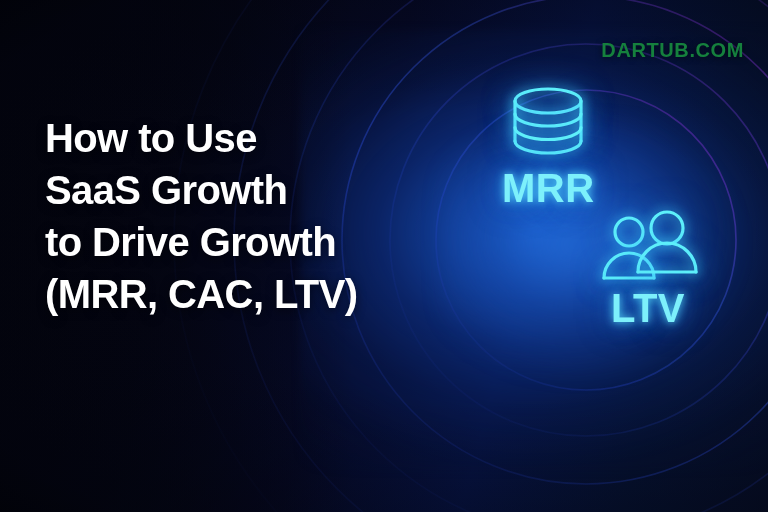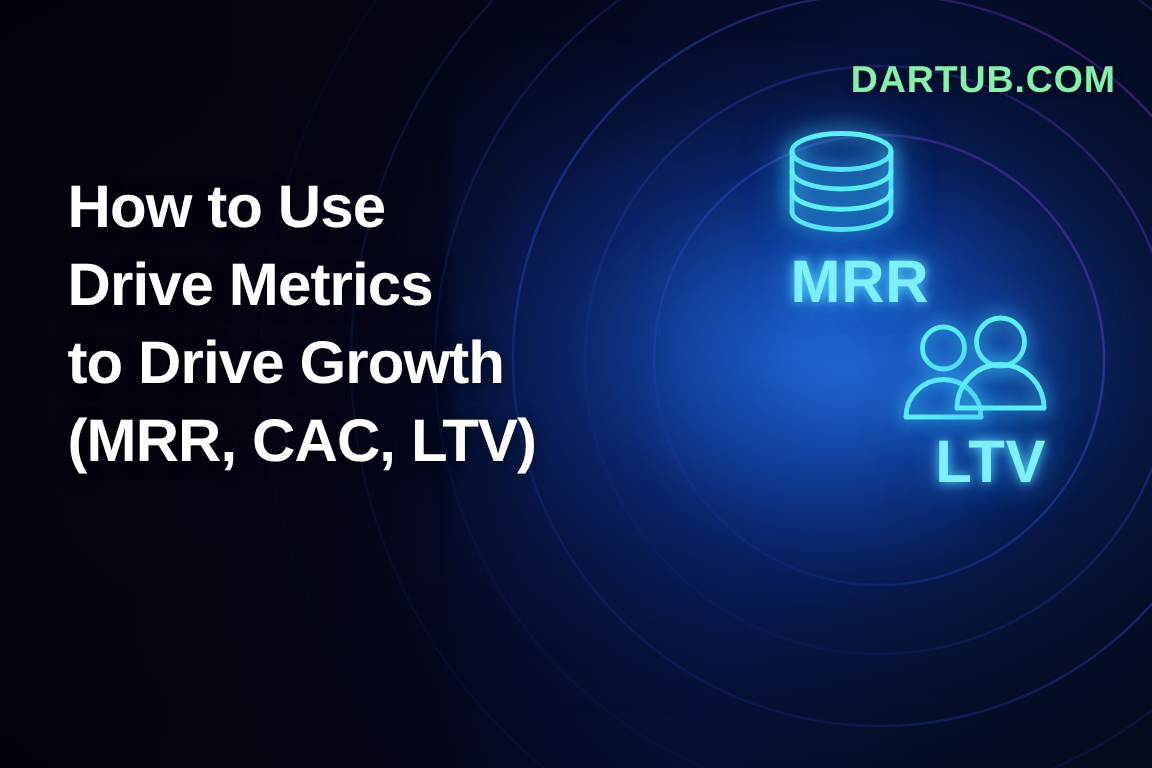--- a/index.html
+++ b/index.html
@@ -87,23 +87,23 @@
     letter-spacing: -0.6px;
     text-shadow: 0 2px 10px rgba(0,0,0,0.55);
   }
   .headline .ln { display: block; white-space: nowrap; }
 
   
   .brand {
     position: absolute;
     right: 24px;
     top: 39px;
-    color: #86efac;
+    color: #15803d;
     font-weight: bold;
-    font-size: 25px;
+    font-size: 20px;
     letter-spacing: 0.6px;
     text-shadow: 0 1px 6px rgba(0,0,0,0.6);
   }
 
   
   .metric {
     position: absolute;
     display: flex;
     flex-direction: column;
     align-items: center;
@@ -127,21 +127,20 @@
   .metric .label {
     color: #7df0fb;
     font-weight: bold;
     font-size: 40px;
     letter-spacing: 0.5px;
     line-height: 1;
     text-shadow:
        0 0 8px rgba(90,225,255,0.95),
        0 0 20px rgba(50,160,255,0.75),
        0 0 34px rgba(30,110,230,0.5);
-    margin-left: 25px;
   }
 
   #metric-mrr { left: 502px; top: 86px; }
   #metric-mrr .label { margin-top: 8px; }
 
   #metric-cac { left: 470px; top: 228px; }
   #metric-cac .label { margin-top: 4px; }
 
   #metric-ltv { left: 596px; top: 212px; }
   #metric-ltv .label { margin-top: 4px; }
@@ -180,21 +179,21 @@
       <circle cx="586" cy="240" r="412" stroke="url(#arcGrad2)" opacity="0.38"></circle>
     </g>
   </svg>
 
   <div class="bg-vignette"></div>
 
   <div class="brand">DARTUB.COM</div>
 
   <div class="headline">
     <span class="ln">How to Use</span>
-    <span class="ln">Drive Metrics</span>
+    <span class="ln">SaaS Growth</span>
     <span class="ln">to Drive Growth</span>
     <span class="ln">(MRR, CAC, LTV)</span>
   </div>
 
   <div class="metric" id="metric-mrr">
     <span class="glyph">
       <svg width="82" height="74" viewBox="0 0 82 74">
         <ellipse cx="41" cy="15" rx="33" ry="12"></ellipse>
         <path d="M8 15 L8 55"></path>
         <path d="M74 15 L74 55"></path>

